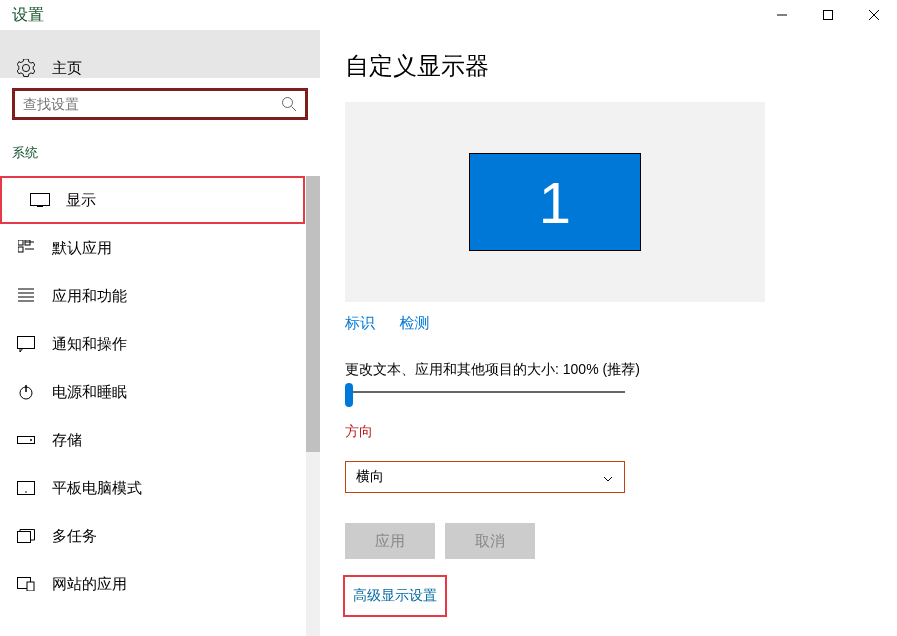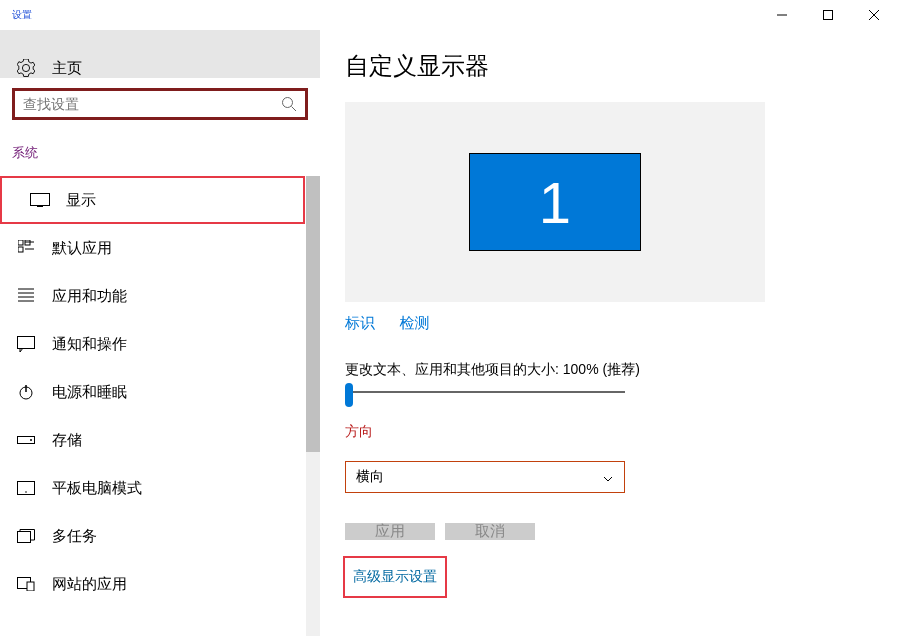--- a/index.html
+++ b/index.html
@@ -1,38 +1,38 @@
 <!DOCTYPE html>
 <html><head>
   <meta charset="utf-8">
   <style>
     * { margin: 0; padding: 0; box-sizing: border-box; font-family: "Microsoft YaHei", "Segoe UI", sans-serif; }
     body { background: #ffffff; width: 897px; height: 636px; overflow: hidden; position: relative; }
     
     
     .titlebar { height: 30px; display: flex; align-items: center; padding-left: 12px; }
-    .titlebar-title { font-size: 10px; color: #1d4ed8; }
+    .titlebar-title { font-size: 16px; color: #14532d; }
     .titlebar-controls { margin-left: auto; display: flex; }
     .win-control { width: 46px; height: 30px; display: flex; align-items: center; justify-content: center; cursor: pointer; }
     .win-control svg { width: 10px; height: 10px; }
     
     
     .content { display: flex; height: calc(100% - 30px); }
     
     
     .sidebar { width: 320px; display: flex; flex-direction: column; }
     .home-item { height: 48px; background: #e6e6e6; display: flex; align-items: flex-end; padding-left: 16px; cursor: pointer; }
     .home-item .icon { width: 20px; height: 20px; margin-right: 16px; display: flex; align-items: center; justify-content: center; }
     .home-item .label { font-size: 15px; color: #000; }
     
     .search-box { margin: 10px 12px 10px 12px; height: 32px; border: 3px solid #7f1d1d; display: flex; align-items: center; padding: 0 8px; }
     .search-box input { flex: 1; border: none; outline: none; font-size: 14px; background: transparent; }
     .search-box .search-icon { width: 16px; height: 16px; }
     
-    .section-label { font-size: 13px; color: #701a75; padding: 14px 16px 14px 12px; }
+    .section-label { font-size: 13px; color: #14532d; padding: 14px 16px 14px 12px; }
     
     .nav-wrapper { position: relative; flex: 1; }
     .nav-list { width: 305px; }
     .nav-item { height: 48px; display: flex; align-items: center; padding-left: 16px; cursor: pointer; }
     .nav-item .icon { width: 20px; height: 20px; margin-right: 16px; display: flex; align-items: center; justify-content: center; }
     .nav-item .label { font-size: 15px; color: #000; }
     .nav-item.highlighted { outline: 2px solid #e63946; outline-offset: -2px; padding-left: 30px; }
     
     .scrollbar-track { position: absolute; right: 0; top: 0; width: 14px; height: 100%; background: #f0f0f0; }
     .scrollbar-thumb { position: absolute; top: 0; width: 100%; height: 60%; background: #c0c0c0; }
@@ -51,21 +51,21 @@
     
     .slider-track { width: 280px; height: 2px; background: #666; position: relative; margin-bottom: 30px; margin-top: 8px; }
     .slider-thumb { position: absolute; left: 0; top: -8px; width: 8px; height: 24px; border-radius: 4px; background: #0078d7; }
     
     .orientation-label { font-size: 14px; color: #b91c1c; margin-bottom: 20px; }
     .orientation-select { width: 280px; height: 32px; border: 1px solid #c2410c; display: flex; align-items: center; padding: 0 10px; cursor: pointer; margin-bottom: 30px; }
     .orientation-select .sel-label { font-size: 14px; flex: 1; }
     .orientation-select .chev { width: 12px; height: 12px; }
     
     .button-row { display: flex; gap: 10px; margin-bottom: 18px; }
-    .btn { width: 90px; height: 17px; background: #cccccc; border: none; font-size: 15px; color: #888; display: flex; align-items: center; justify-content: center; }
+    .btn { width: 90px; height: 36px; background: #cccccc; border: none; font-size: 15px; color: #888; display: flex; align-items: center; justify-content: center; }
     
     .adv-link { display: inline-block; padding: 10px 8px; color: #0369a1; font-size: 14px; cursor: pointer; outline: 2px solid #e63946; }
   </style>
 </head>
 <body>
 
 <div class="titlebar">
   <span class="titlebar-title">设置</span>
   <div class="titlebar-controls">
     <div class="win-control">

